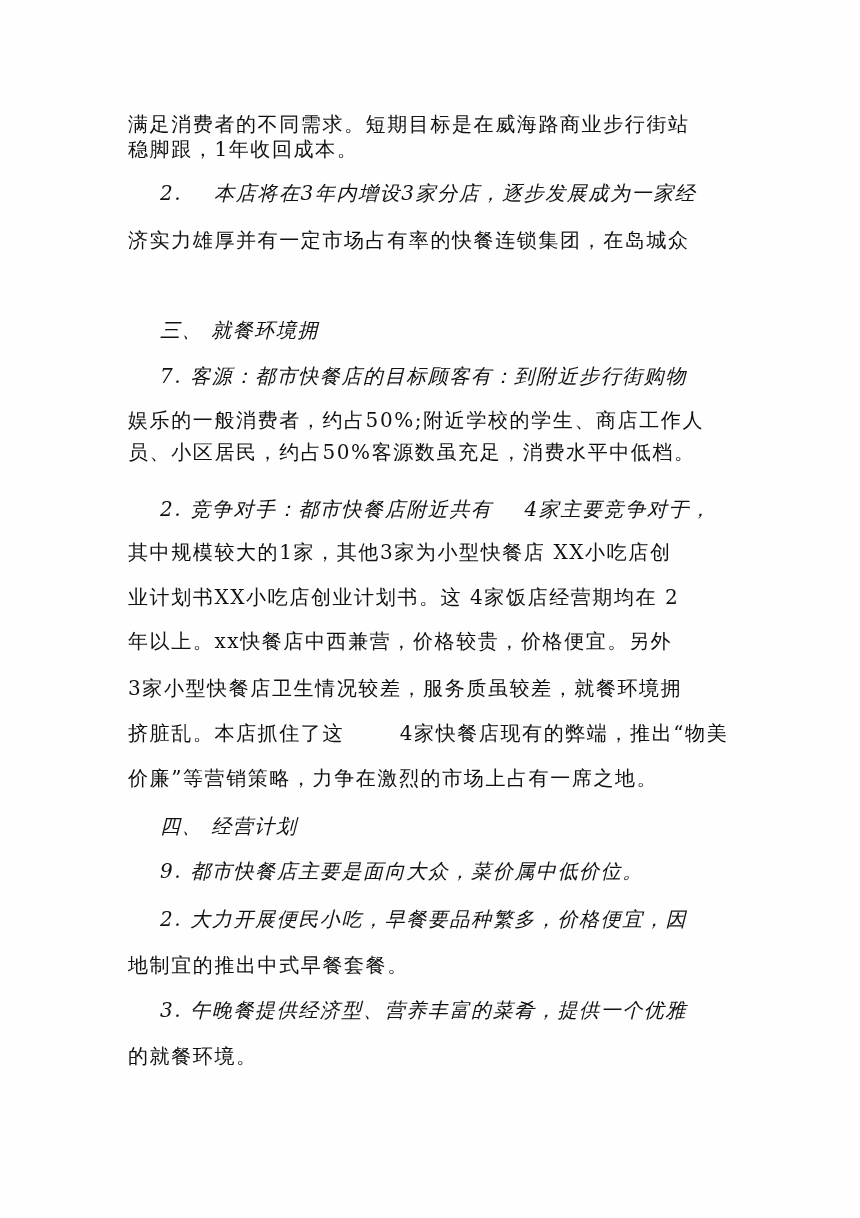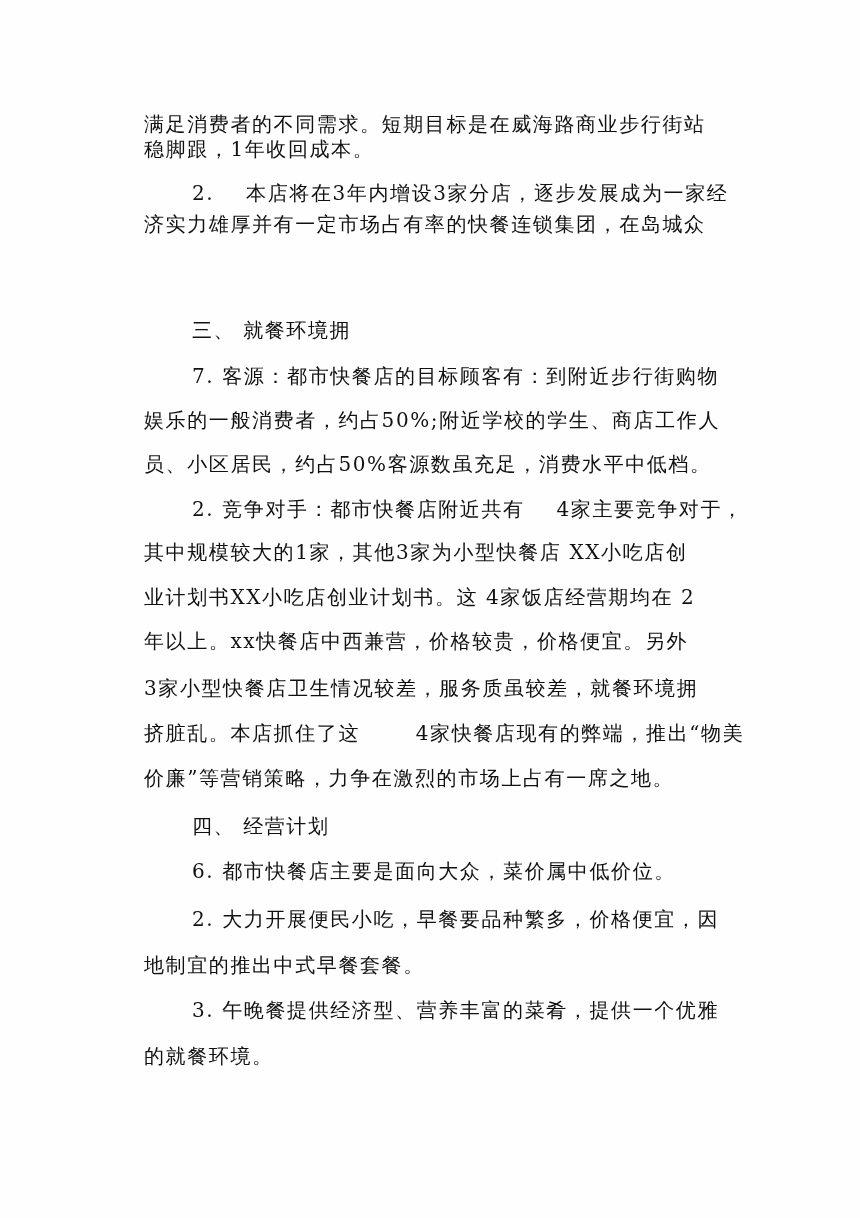--- a/index.html
+++ b/index.html
@@ -1,39 +1,39 @@
 <!DOCTYPE html>
 <html><head>
 <meta charset="utf-8">
 <style>
   html, body { margin: 0; padding: 0; background: #ffffff; }
   body { width: 860px; height: 1218px; position: relative; overflow: hidden;
          font-family: "DejaVu Serif", "Liberation Serif", serif; color: #111111; }
   .page { position: absolute; left: 0; top: 0; width: 860px; height: 1218px; background: #fefefe; }
-  .line { position: absolute; left: 128px; font-size: 20px; line-height: 24px; white-space: pre; letter-spacing: 1.6px; margin-left: 16px; }
-  .ind { left: 176px; }
+  .line { position: absolute; left: 128px; font-size: 20px; line-height: 24px; white-space: pre; letter-spacing: 1.6px; }
+  .ind { left: 160px; font-style: italic; }
 </style>
 </head>
 <body>
 
 <div class="page">
   <div class="line" style="top:112px">满足消费者的不同需求。短期目标是在威海路商业步行街站</div>
   <div class="line" style="top:137px">稳脚跟，1年收回成本。</div>
   <div class="line ind" style="top:181px">2.    本店将在3年内增设3家分店，逐步发展成为一家经</div>
-  <div class="line" style="top:212px">济实力雄厚并有一定市场占有率的快餐连锁集团，在岛城众</div>
+  <div class="line" style="top:228px">济实力雄厚并有一定市场占有率的快餐连锁集团，在岛城众</div>
   <div class="line ind" style="top:318px">三、 就餐环境拥</div>
   <div class="line ind" style="top:364px">7. 客源：都市快餐店的目标顾客有：到附近步行街购物</div>
   <div class="line" style="top:408px">娱乐的一般消费者，约占50%;附近学校的学生、商店工作人</div>
-  <div class="line" style="top:452px">员、小区居民，约占50%客源数虽充足，消费水平中低档。</div>
+  <div class="line" style="top:440px">员、小区居民，约占50%客源数虽充足，消费水平中低档。</div>
   <div class="line ind" style="top:497px">2. 竞争对手：都市快餐店附近共有    4家主要竞争对于，</div>
   <div class="line" style="top:540px">其中规模较大的1家，其他3家为小型快餐店 XX小吃店创</div>
   <div class="line" style="top:585px">业计划书XX小吃店创业计划书。这 4家饭店经营期均在 2</div>
   <div class="line" style="top:629px">年以上。xx快餐店中西兼营，价格较贵，价格便宜。另外</div>
   <div class="line" style="top:676px">3家小型快餐店卫生情况较差，服务质虽较差，就餐环境拥</div>
   <div class="line" style="top:721px">挤脏乱。本店抓住了这       4家快餐店现有的弊端，推出“物美</div>
   <div class="line" style="top:766px">价廉”等营销策略，力争在激烈的市场上占有一席之地。</div>
   <div class="line ind" style="top:814px">四、 经营计划</div>
-  <div class="line ind" style="top:859px">6. 都市快餐店主要是面向大众，菜价属中低价位。</div>
+  <div class="line ind" style="top:859px">9. 都市快餐店主要是面向大众，菜价属中低价位。</div>
   <div class="line ind" style="top:907px">2. 大力开展便民小吃，早餐要品种繁多，价格便宜，因</div>
   <div class="line" style="top:953px">地制宜的推出中式早餐套餐。</div>
   <div class="line ind" style="top:998px">3. 午晚餐提供经济型、营养丰富的菜肴，提供一个优雅</div>
   <div class="line" style="top:1044px">的就餐环境。</div>
 </div>
 
 </body></html>

